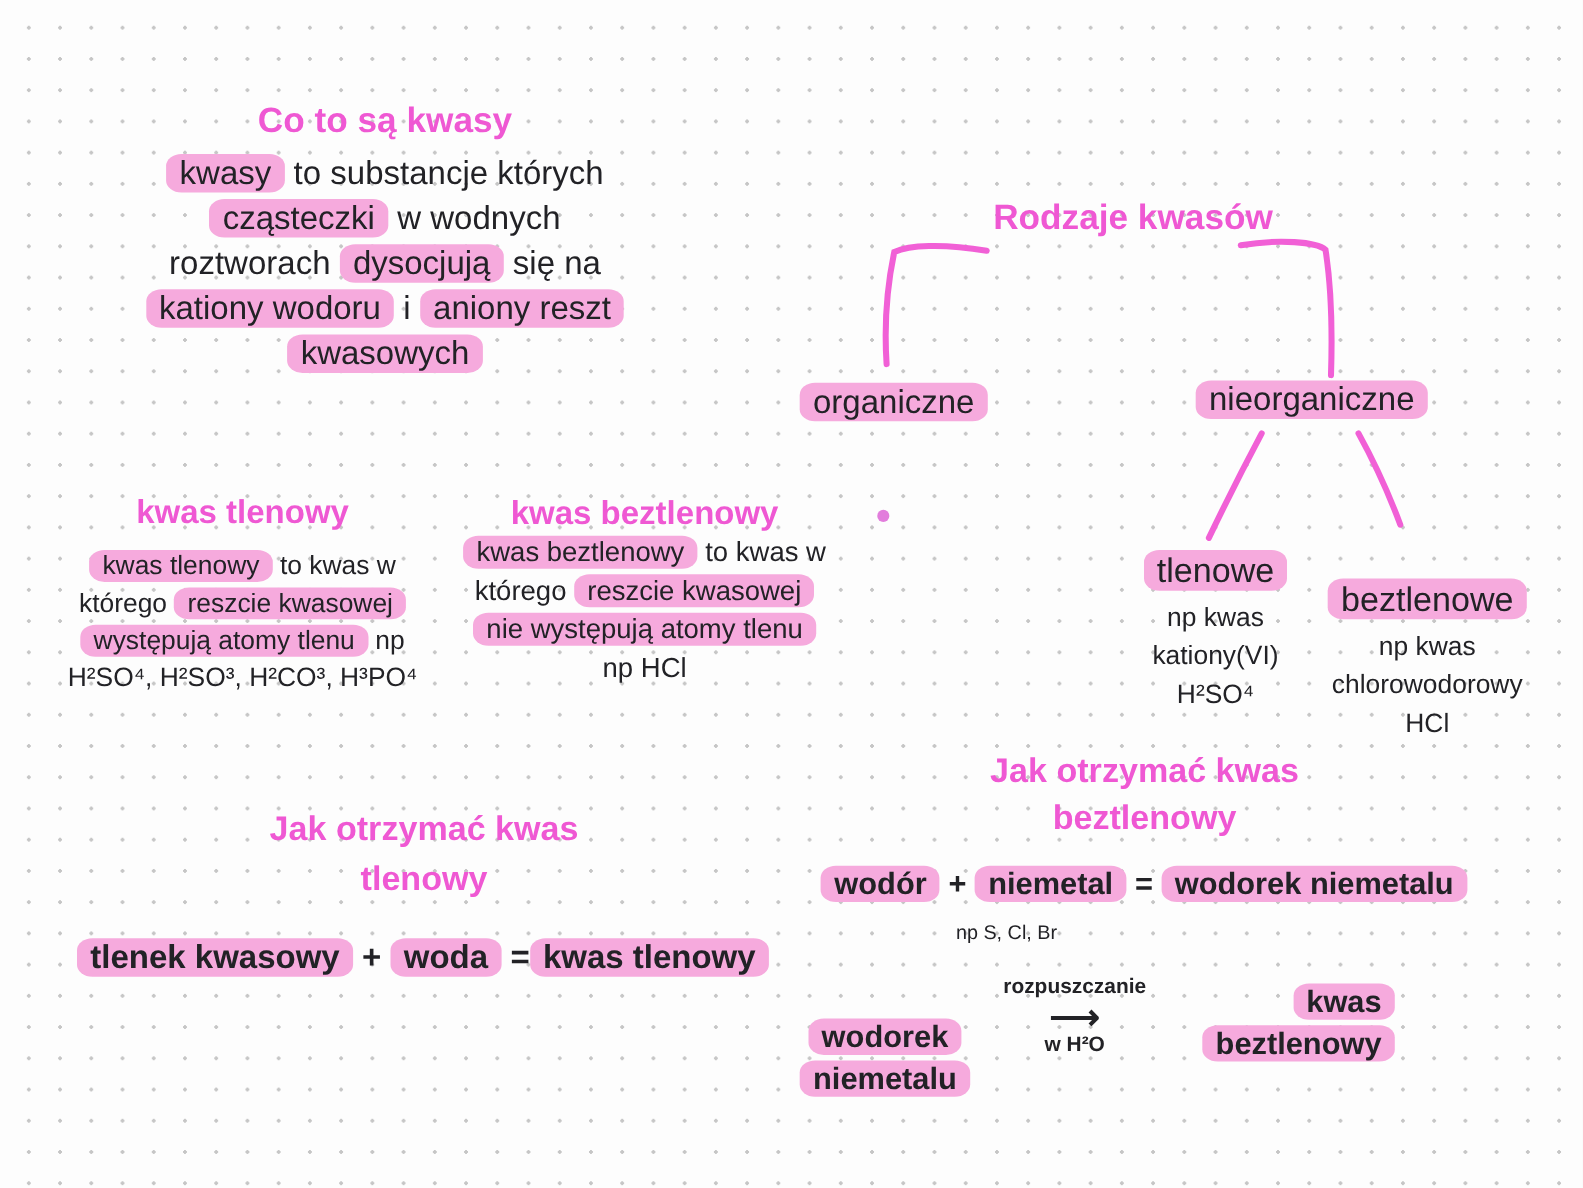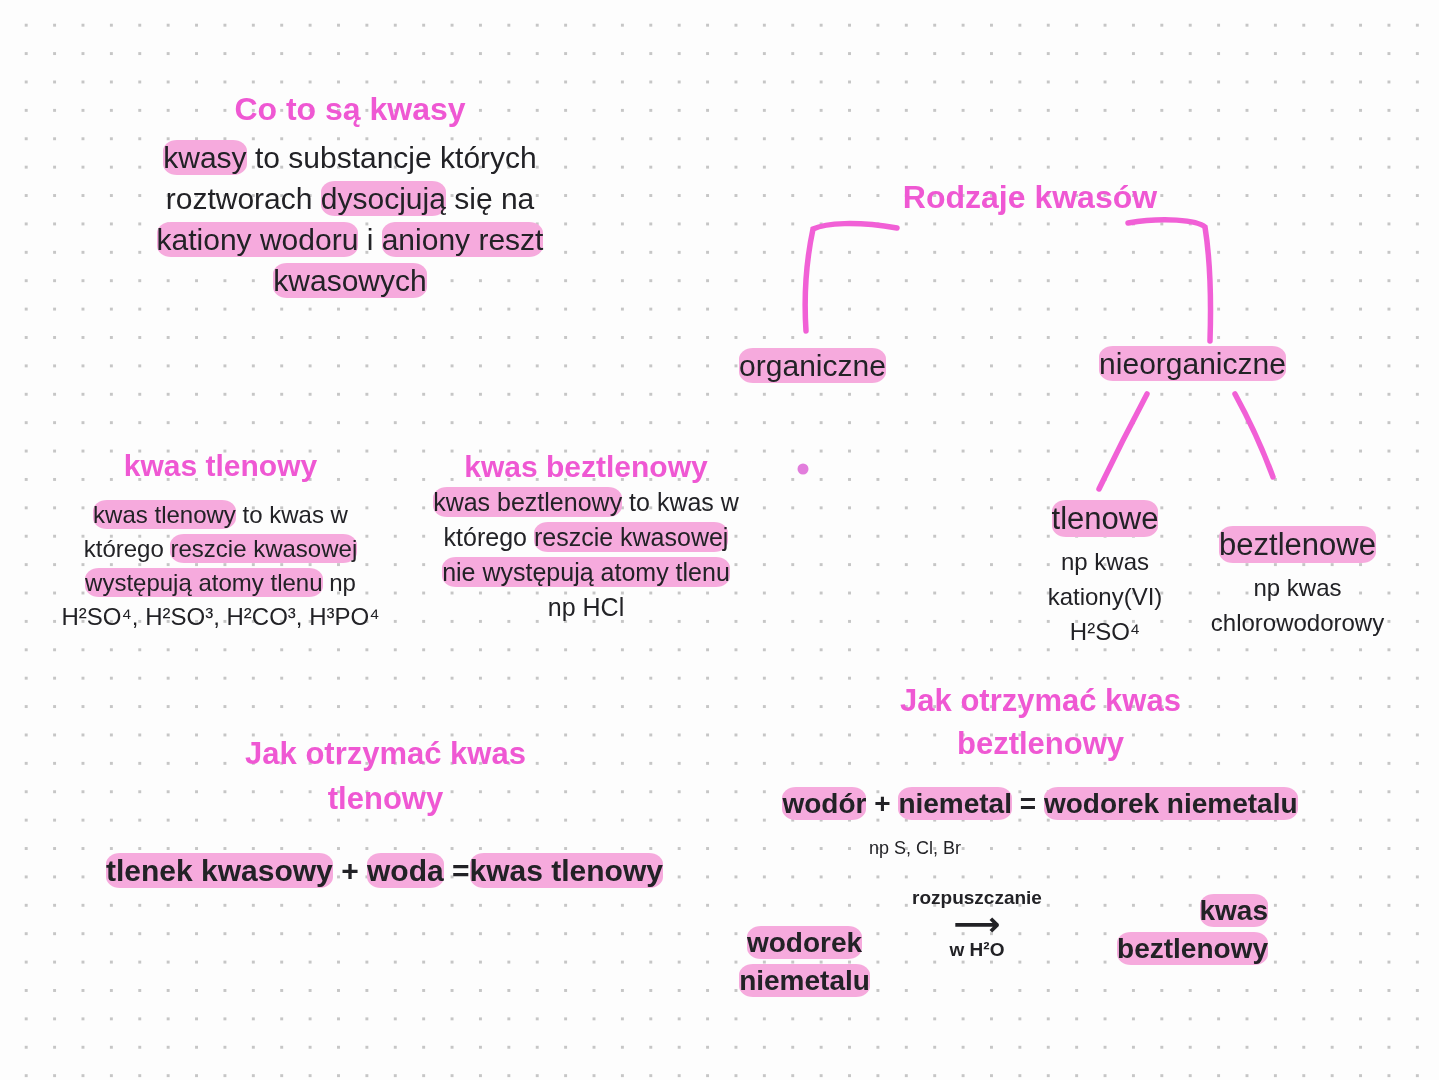--- a/index.html
+++ b/index.html
@@ -11,21 +11,21 @@
     background-position: 12px 11px;
     font-family:"Liberation Sans", sans-serif;
     color:#222226;
     overflow:hidden;
   }
   .abs { position:absolute; text-align:center; }
   .pink { color:#ef58d3; font-weight:bold; }
   .hl {
     background:#f6aadd;
     border-radius:14px / 11px;
-    padding:1px 0;
+    padding:1px 12px;
     box-decoration-break:clone;
     -webkit-box-decoration-break:clone;
   }
   .sec-what-title { font-size:32px; line-height:38px; }
   .sec-what-para  { font-size:30px; line-height:41px; margin-top:9px; }
   .rodzaje-title  { font-size:32px; line-height:38px; }
   .branch-label   { font-size:30px; line-height:38px; }
   .leaf-label     { font-size:31px; line-height:38px; }
   .leaf-sub       { font-size:24px; line-height:35px; margin-top:6px; }
   .mini-title     { font-size:30px; line-height:36px; }
@@ -51,20 +51,21 @@
     <path d="M1128,223 C1163,217 1197,220 1205,227 C1211,265 1211,310 1210,341" fill="none" stroke="#f160d6" stroke-width="5.5" stroke-linecap="round"></path>
     <path d="M1147,394 Q1122,441 1099,489" fill="none" stroke="#f160d6" stroke-width="5.5" stroke-linecap="round"></path>
     <path d="M1235,394 Q1257,434 1273,477" fill="none" stroke="#f160d6" stroke-width="5.5" stroke-linecap="round"></path>
     <circle cx="803" cy="469" r="5.5" fill="#dd66d6" opacity="0.85"></circle>
   </svg>
 
   <section class="abs" style="left:55px; top:90px; width:590px;">
     <div class="pink sec-what-title">Co to są kwasy</div>
     <div class="sec-what-para">
       <div><span class="hl">kwasy</span><span> to substancje których</span></div>
+      <div><span class="hl">cząsteczki</span><span> w wodnych</span></div>
       <div><span>roztworach </span><span class="hl">dysocjują</span><span> się na</span></div>
       <div><span class="hl">kationy wodoru</span><span> i </span><span class="hl">aniony reszt</span></div>
       <div><span class="hl">kwasowych</span></div>
     </div>
   </section>
 
   <div class="abs branch-label" style="left:700px; top:347px; width:225px;"><span class="hl">organiczne</span></div>
 
   <div class="abs pink rodzaje-title" style="left:830px; top:178px; width:400px;">Rodzaje kwasów</div>
 
@@ -77,20 +78,21 @@
       <div>kationy(VI)</div>
       <div>H²SO⁴</div>
     </div>
   </div>
 
   <div class="abs" style="left:1180px; top:498px; width:235px;margin-top:28px;">
     <div class="leaf-label"><span class="hl">beztlenowe</span></div>
     <div class="leaf-sub">
       <div>np kwas</div>
       <div>chlorowodorowy</div>
+      <div>HCl</div>
     </div>
   </div>
 
   <section class="abs" style="left:28px; top:448px; width:385px;">
     <div class="pink mini-title">kwas tlenowy</div>
     <div class="mini-para">
       <div><span class="hl">kwas tlenowy</span><span> to kwas w</span></div>
       <div><span>którego </span><span class="hl">reszcie kwasowej</span></div>
       <div><span class="hl">występują atomy tlenu</span><span> np</span></div>
       <div>H²SO⁴, H²SO³, H²CO³, H³PO⁴</div>

